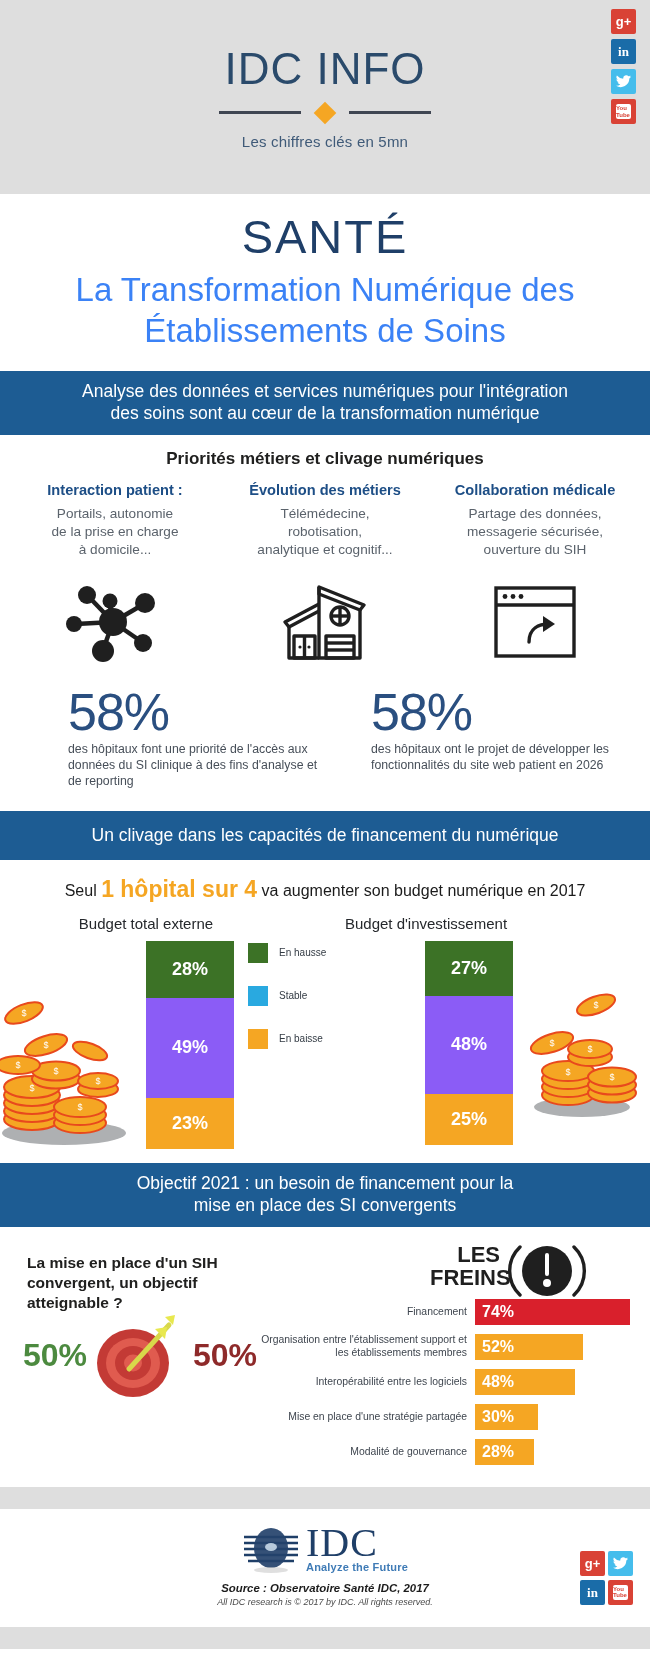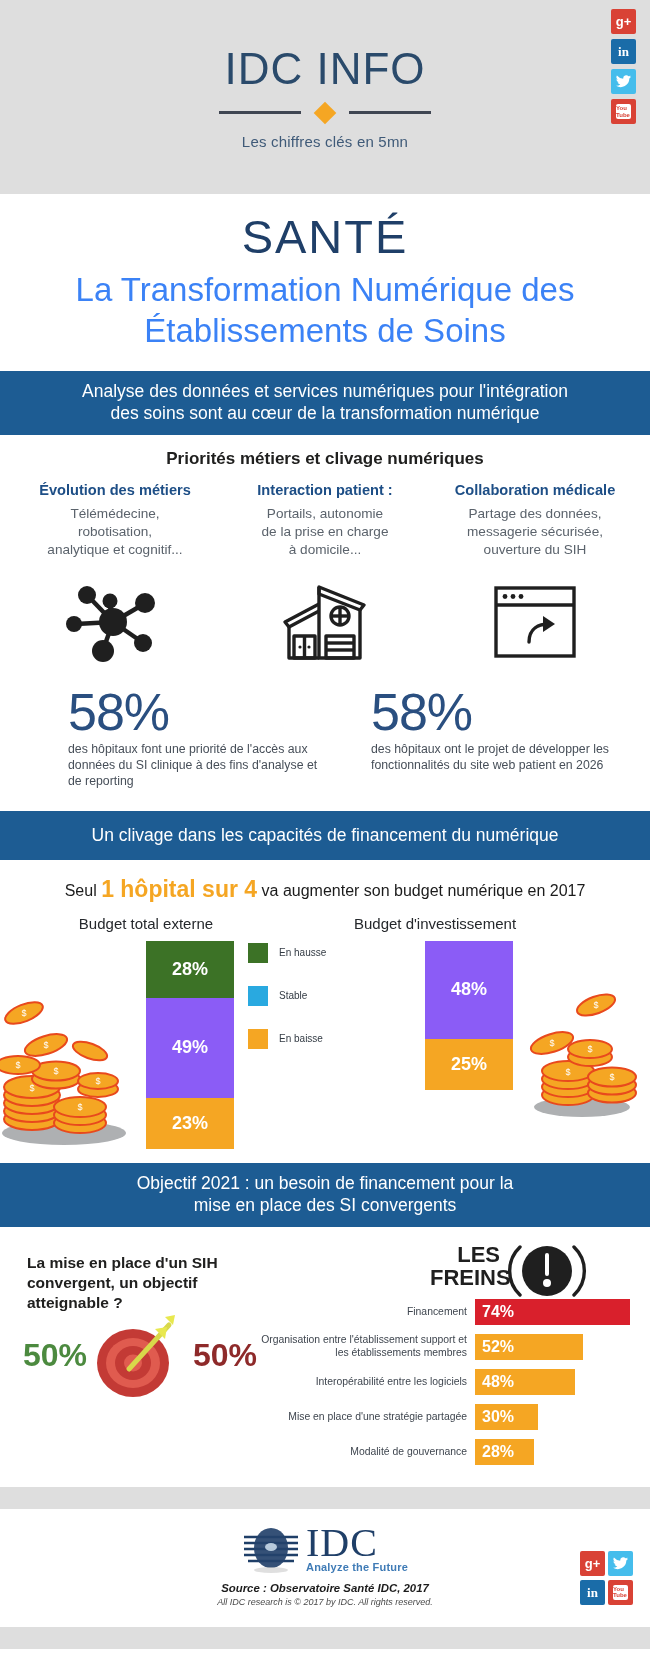--- a/index.html
+++ b/index.html
@@ -233,30 +233,30 @@
 
 <div class="banner">
   <div>Analyse des données et services numériques pour l'intégration</div>
   <div>des soins sont au cœur de la transformation numérique</div>
 </div>
 
 <div class="sec-pad">
   <div class="prio-title">Priorités métiers et clivage numériques</div>
   <div class="cols3">
     <div class="col3">
+      <div class="col3-h">Interaction patient :</div>
+      <div class="col3-b" style="white-space:pre-line">Portails, autonomie
+de la prise en charge
+à domicile...</div>
+    </div>
+    <div class="col3">
       <div class="col3-h">Évolution des métiers</div>
       <div class="col3-b" style="white-space:pre-line">Télémédecine,
 robotisation,
 analytique et cognitif...</div>
-    </div>
-    <div class="col3">
-      <div class="col3-h">Interaction patient :</div>
-      <div class="col3-b" style="white-space:pre-line">Portails, autonomie
-de la prise en charge
-à domicile...</div>
     </div>
     <div class="col3">
       <div class="col3-h">Collaboration médicale</div>
       <div class="col3-b" style="white-space:pre-line">Partage des données,
 messagerie sécurisée,
 ouverture du SIH</div>
     </div>
   </div>
 
   <div class="icons-row">
@@ -390,22 +390,23 @@
       <div class="legend-item">
         <div class="legend-sw" style="background:#29a9e0"></div>
         <div class="legend-tx">Stable</div>
       </div>
       <div class="legend-item">
         <div class="legend-sw" style="background:#f5a623"></div>
         <div class="legend-tx">En baisse</div>
       </div>
     </div>
 
-    <div class="bar-label" style="left:345px; top:0;">Budget d'investissement</div>
+    <div class="bar-label" style="left:336px; top:0;">Budget d'investissement</div>
     <div class="stack" style="left:425px; top:26px;">
+      <div class="seg hausse" style="height:55px">27%</div>
       <div class="seg stable" style="height:98px">48%</div>
       <div class="seg baisse" style="height:51px">25%</div>
     </div>
 
     <svg class="coins" style="right:0px; top:66px;" width="130" height="140" viewBox="0 0 130 140">
       <ellipse cx="62" cy="126" rx="48" ry="10" fill="#6b6f73" opacity="0.55"></ellipse>
       <g fill="#f5a623" stroke="#e8491d" stroke-width="2">
         <ellipse cx="48" cy="114" rx="26" ry="10"></ellipse>
           <ellipse cx="48" cy="106" rx="26" ry="10"></ellipse>
         <ellipse cx="48" cy="98" rx="26" ry="10"></ellipse>

